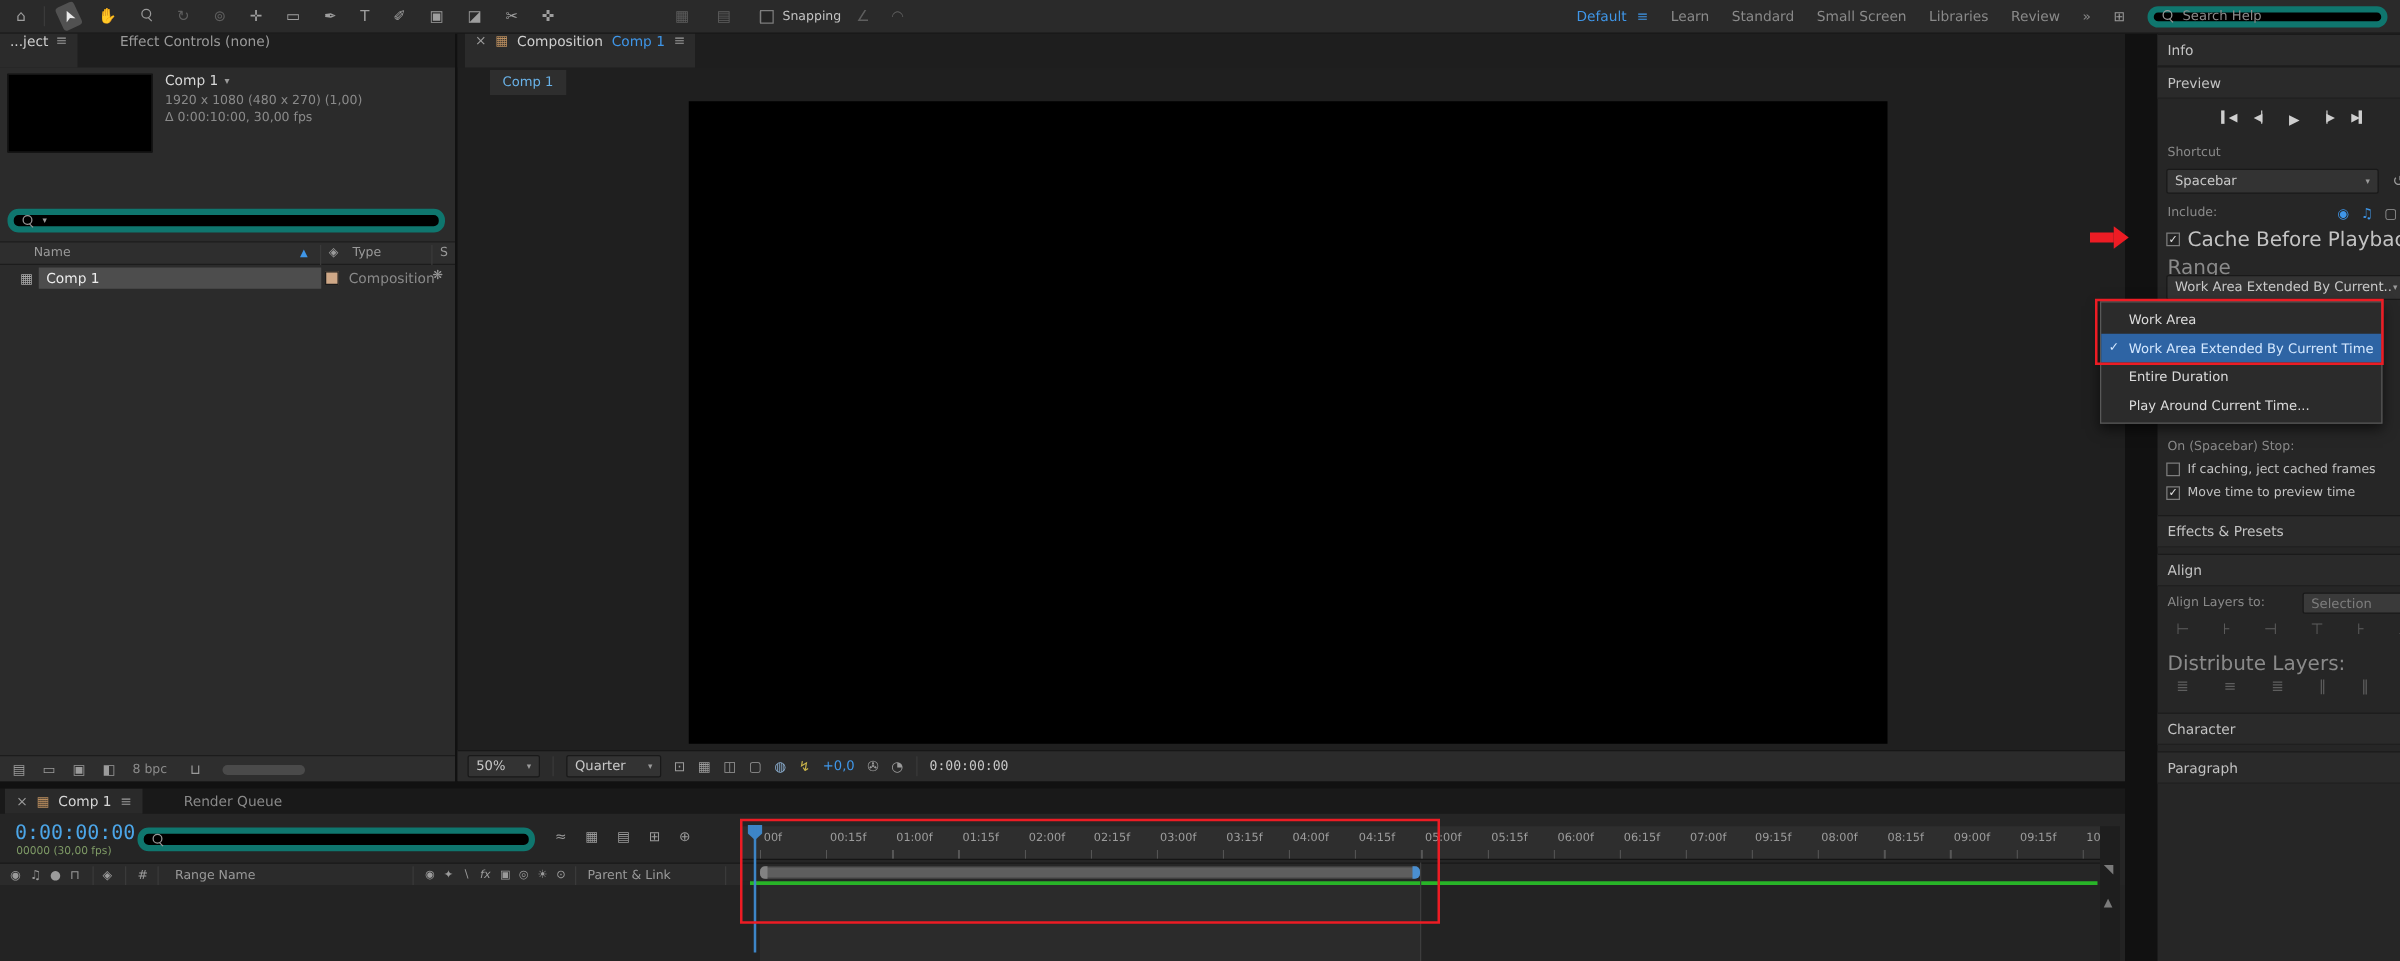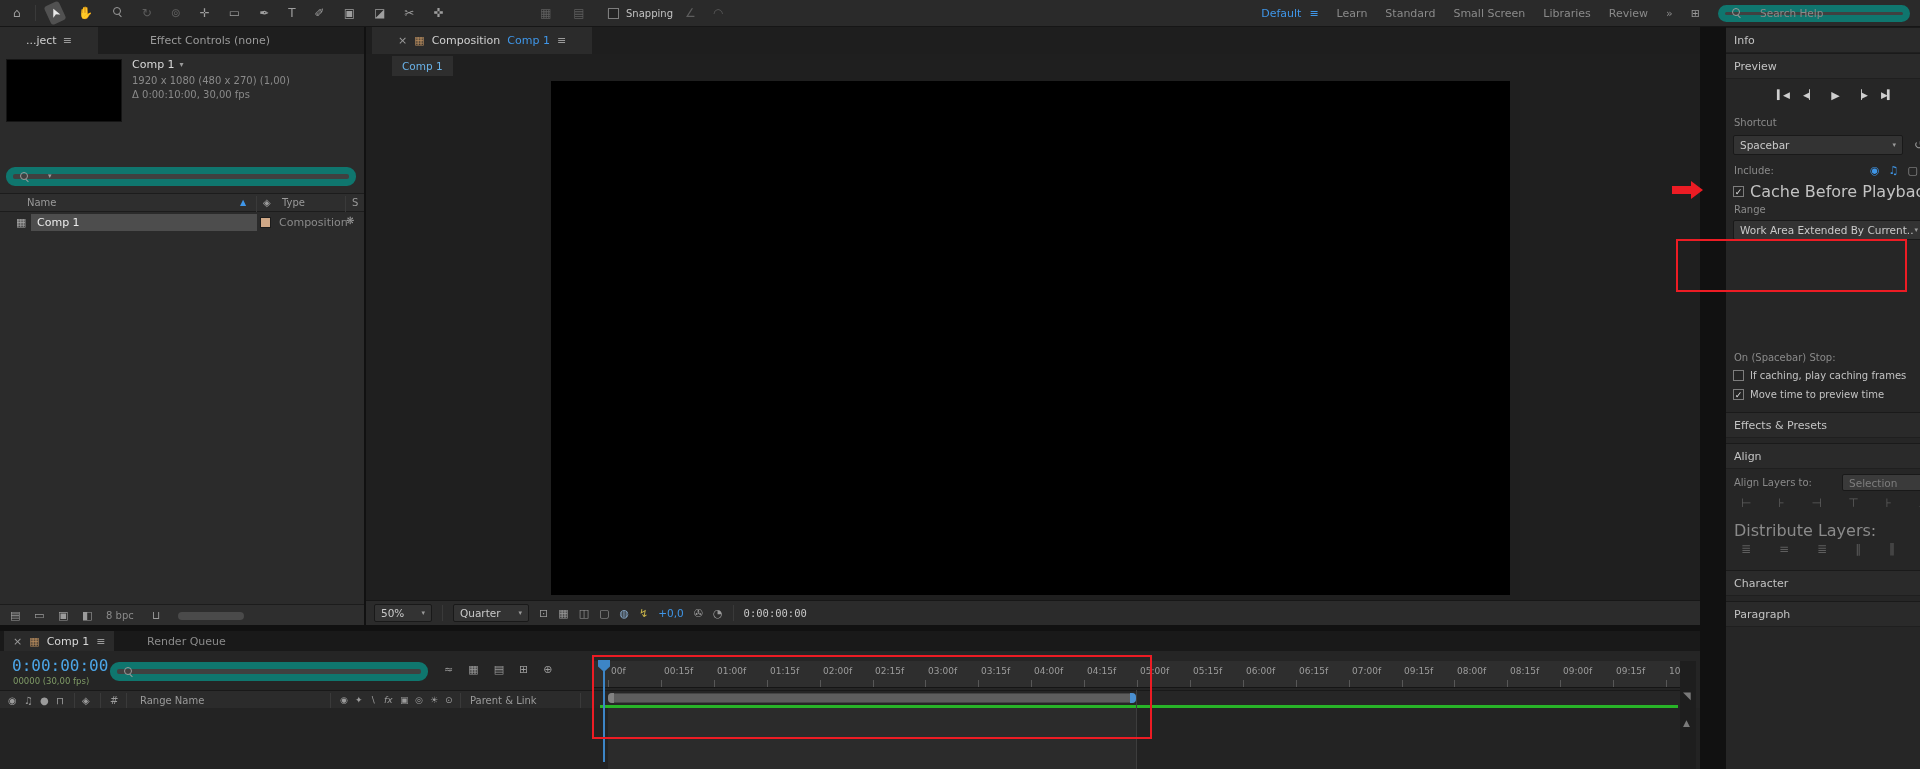--- a/index.html
+++ b/index.html
@@ -6,30 +6,30 @@
   html,body{background:#101010;width:1920px;height:769px;overflow:hidden}
   .screen{position:relative;width:1920px;height:769px;background:#111;
     font-family:"DejaVu Sans","Liberation Sans",sans-serif;font-size:11px;color:#bfbfbf;overflow:hidden}
   .abs{position:absolute}
   .row{display:flex;align-items:center}
   .ic{color:#9b9b9b;font-size:11px;line-height:1;display:inline-block;text-align:center}
   .dim{color:#8a8a8a}
   .blue{color:#3f96e8}
   .panel{position:absolute;background:#272727}
   .tabstrip{position:absolute;left:0;top:0;right:0;height:27px;background:#1e1e1e;display:flex;align-items:stretch}
-  .tab{display:flex;align-items:center;gap:6px;padding:0 26px;color:#9a9a9a;font-size:11px}
+  .tab{display:flex;align-items:flex-start;gap:6px;padding:0 8px;color:#9a9a9a;font-size:11px}
   .tab.active{background:#2b2b2b;color:#cfcfcf}
   .tool{padding:2px 5px;color:#9e9e9e;font-size:12px;line-height:1}
   .tool.active{background:#515151;color:#eaeaea;border-radius:3px}
   .tool.off{color:#5e5e5e}
   .vsep{width:1px;height:16px;background:#3a3a3a;display:inline-block}
   .mag{position:relative;width:10px;height:10px;display:inline-block}
   .mag::before{content:"";position:absolute;width:6px;height:6px;border:1px solid #9a9a9a;border-radius:50%;left:0;top:0}
   .mag::after{content:"";position:absolute;width:4px;height:1px;background:#9a9a9a;transform:rotate(45deg);left:5px;top:8px}
-  .searchbox{background:#404040;border:7px solid #0f766e;border-radius:9px;display:flex;align-items:center;gap:18px;padding:0 7px;color:#8a8a8a}
+  .searchbox{background:#000000;border:5px solid #0f766e;border-radius:9px;display:flex;align-items:center;gap:6px;padding:0 7px;color:#8a8a8a}
   .dd{background:#333;border:1px solid #191919;border-radius:2px;display:flex;align-items:center;justify-content:space-between;padding:0 6px;color:#c9c9c9;height:20px;font-size:10.5px}
   .chk{width:11px;height:11px;border:1px solid #7d7d7d;background:#242424;display:inline-flex;align-items:center;justify-content:center;font-size:9px;color:#e2e2e2;flex:none}
   .chk.on::after{content:"✓"}
   .hdrrow{position:absolute;left:0;right:0;height:26px;background:#2a2a2a;border-top:1px solid #1a1a1a;border-bottom:1px solid #1f1f1f;display:flex;align-items:center;justify-content:space-between;padding:0 8px;color:#c3c3c3}
   .menu{position:absolute;background:#2b2b2b;border:1px solid #585858;z-index:50;box-shadow:0 4px 10px rgba(0,0,0,.6);padding:2px 0}
   .menu-item{height:23px;display:flex;align-items:center;padding:0 8px 0 22px;color:#dcdcdc;position:relative;font-size:10.5px;white-space:nowrap;overflow:hidden}
   .menu-item.sel{background:#2e64a4;color:#d4e8ff}
   .menu-item .mi-chk{position:absolute;left:6px;font-size:10px}
   .red-box{position:absolute;border:2px solid #ed1c24;z-index:60;pointer-events:none}
   .red-arrow{position:absolute;z-index:60;width:32px;height:18px;pointer-events:none}
@@ -221,30 +221,30 @@
         <span class="ic">▢</span>
         <span class="ic">⊡</span>
       </span>
     </div>
 
     <div class="abs row" style="left:7px;top:155px;gap:6px">
       <span class="chk on"></span>
       <span style="font-size:16px;color:#c3c3c3">Cache Before Playback</span>
     </div>
 
-    <div class="abs dim" style="left:8px;top:177px;font-size:10px">Range</div>
+    <div class="abs dim" style="left:8px;top:177px;font-size:16px">Range</div>
     <div class="dd abs" style="left:7px;top:193px;width:192px">
       <span style="white-space:nowrap;overflow:hidden">Work Area Extended By Current...</span>
       <span class="ic" style="font-size:7px">▾</span>
     </div>
 
     <div class="abs dim" style="left:8px;top:325px;font-size:10px">On (Spacebar) Stop:</div>
     <div class="abs row" style="left:7px;top:343px;gap:6px">
       <span class="chk"></span>
-      <span style="font-size:10px;color:#c3c3c3">If caching, play caching frames</span>
+      <span style="font-size:10px;color:#c3c3c3">If caching, ject cached frames</span>
     </div>
     <div class="abs row" style="left:7px;top:362px;gap:6px">
       <span class="chk on"></span>
       <span style="font-size:10px;color:#c3c3c3">Move time to preview time</span>
     </div>
 
     <div class="hdrrow" style="top:385px">
       <span>Effects &amp; Presets</span>
     </div>
 
@@ -375,20 +375,35 @@
     <div class="abs" style="left:1136px;top:59px;width:1px;height:79px;background:#3d3d3d"></div>
     <div class="abs" style="left:1680px;top:30px;width:16px;height:108px;background:#1e1e1e"></div>
 
     <div class="abs" style="left:598px;top:29px;width:12px;height:12px;background:#3d85c6;clip-path:polygon(0 0,100% 0,100% 55%,50% 100%,0 55%)"></div>
     <div class="abs" style="left:603px;top:29px;width:2px;height:102px;background:#3d85c6"></div>
 
     <span class="abs ic" style="left:1683px;top:60px;font-size:10px;color:#7a7a7a">◥</span>
     <span class="abs ic" style="left:1683px;top:88px;font-size:9px;color:#7a7a7a">▲</span>
   </div>
 
+  <div class="menu" style="left:1680px;top:241px;width:226px">
+    <div class="menu-item">
+      <span>Work Area</span>
+    </div>
+    <div class="menu-item sel">
+      <span class="mi-chk">✓</span>
+      <span>Work Area Extended By Current Time</span>
+    </div>
+    <div class="menu-item">
+      <span>Entire Duration</span>
+    </div>
+    <div class="menu-item">
+      <span>Play Around Current Time...</span>
+    </div>
+  </div>
 
   <div class="red-arrow" style="left:1672px;top:181px">
     <span class="shaft"></span>
       <span class="head"></span>
   </div>
   <div class="red-box" style="left:1676px;top:239px;width:231px;height:53px"></div>
   <div class="red-box" style="left:592px;top:655px;width:560px;height:84px"></div>
 
 </div>
 

